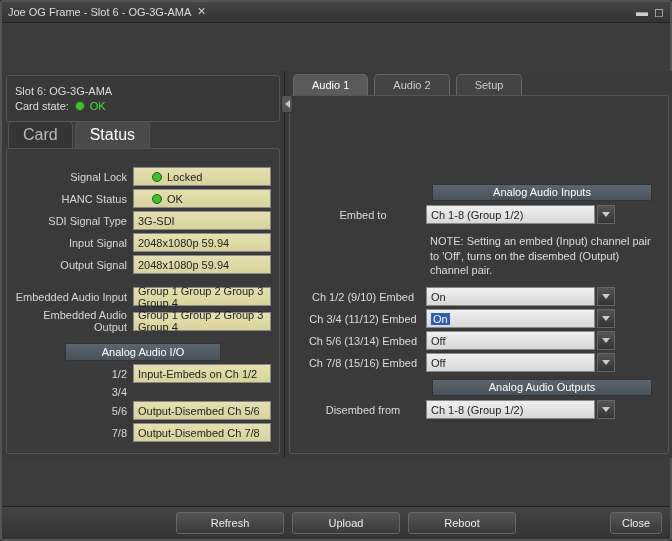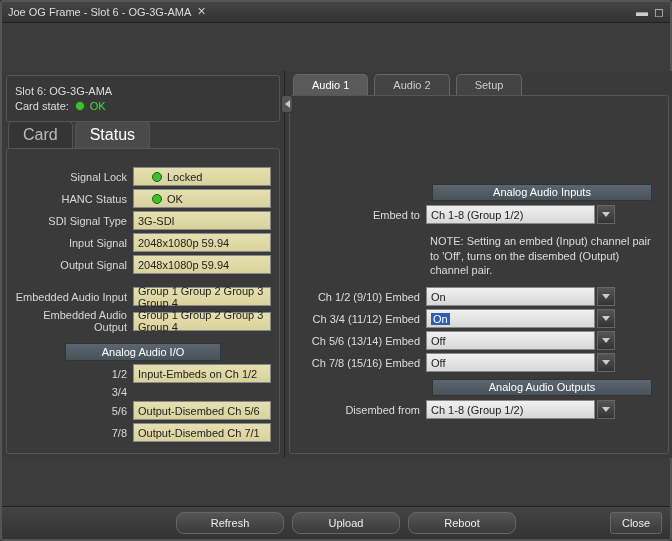--- a/index.html
+++ b/index.html
@@ -28,28 +28,28 @@
 .right-tab.active { background: #5a5a5a; color: #fff; }
 .form-row { display: flex; align-items: center; margin-bottom: 3px; }
 .form-label { width: 118px; text-align: right; padding-right: 6px; color: #d8d8d8; font-size: 11px; }
 .form-field { flex: 1; height: 19px; background: linear-gradient(#e5e0b0,#d8d29b); border: 1px solid #888; color: #222; padding: 2px 4px; font-size: 11px; display: flex; align-items: center; }
 .form-field.with-dot { padding-left: 18px; }
 .dot-in-field { width: 10px; height: 10px; border-radius: 50%; background: #3fbf2f; margin-right: 5px; flex-shrink: 0; border: 1px solid #186010; }
 .section-header { width: 156px; height: 18px; background: linear-gradient(#5b6670,#48525b); border: 1px solid #333; color: #fff; text-align: center; line-height: 16px; font-size: 11px; margin: 10px auto 3px; }
 .right-section-header { width: 220px; height: 17px; background: linear-gradient(#5b6670,#48525b); border: 1px solid #333; color: #fff; text-align: center; line-height: 15px; font-size: 11px; margin: 0 auto 4px; }
 .right-form { padding: 10px 8px; }
 .right-row { display: flex; align-items: center; margin-bottom: 3px; }
-.right-label { width: 120px; text-align: right; padding-right: 6px; color: #ddd; font-size: 11px; }
+.right-label { width: 120px; text-align: center; padding-right: 6px; color: #ddd; font-size: 11px; }
 .select-field { width: 169px; height: 19px; background: linear-gradient(#f0f0f0,#d8d8d8); border: 1px solid #888; color: #222; padding: 1px 4px; font-size: 11px; display: flex; align-items: center; }
 .select-arrow { width: 18px; height: 19px; background: linear-gradient(#555,#333); border: 1px solid #666; margin-left: 2px; display: flex; align-items: center; justify-content: center; cursor: pointer; }
 .select-arrow::after { content: ""; border-left: 4px solid transparent; border-right: 4px solid transparent; border-top: 5px solid #ccc; }
 .note { color: #ddd; font-size: 11px; margin: 10px 0 10px 124px; line-height: 1.3; max-width: 238px; }
 .selected-text { background: #2c5fb3; color: #fff; padding: 0 2px; }
 .footer { height: 34px; background: linear-gradient(#444,#333); border-top: 1px solid #222; display: flex; align-items: center; padding: 0 8px; }
-.footer-btn { width: 108px; height: 22px; margin-right: 8px; background: linear-gradient(#555,#3a3a3a); border: 1px solid #666; border-radius: 8px; color: #eee; font-size: 11px; cursor: pointer; }
+.footer-btn { width: 108px; height: 22px; margin-right: 8px; background: linear-gradient(#555,#3a3a3a); border: 1px solid #666; border-radius: 3px; color: #eee; font-size: 11px; cursor: pointer; }
 .footer-spacer { flex: 1; }
 .close-btn { width: 52px; height: 22px; background: linear-gradient(#555,#3a3a3a); border: 1px solid #666; border-radius: 3px; color: #eee; font-size: 11px; cursor: pointer; }
 .splitter-handle { position: absolute; left: 279px; top: 24px; width: 12px; height: 18px; background: #555; border: 1px solid #333; border-radius: 3px; cursor: pointer; display: flex; align-items: center; justify-content: center; z-index: 5; }
 .splitter-handle::after { content: ""; border-top: 4px solid transparent; border-bottom: 4px solid transparent; border-right: 5px solid #ccc; }
 .content-wrap { position: relative; flex: 1; display: flex; }
 </style>
 </head>
 <body>
 
 <div class="window">
@@ -124,21 +124,21 @@
           </div>
           <div class="form-row">
             <div class="form-label">3/4</div>
           </div>
           <div class="form-row">
             <div class="form-label">5/6</div>
             <div class="form-field">Output-Disembed Ch 5/6</div>
           </div>
           <div class="form-row">
             <div class="form-label">7/8</div>
-            <div class="form-field">Output-Disembed Ch 7/1</div>
+            <div class="form-field">Output-Disembed Ch 7/8</div>
           </div>
         </div>
       </div>
 
       <div class="right-panel">
         <div class="right-tabs">
           <div class="right-tab active">Audio 1</div>
           <div class="right-tab">Audio 2</div>
           <div class="right-tab">Setup</div>
         </div>

